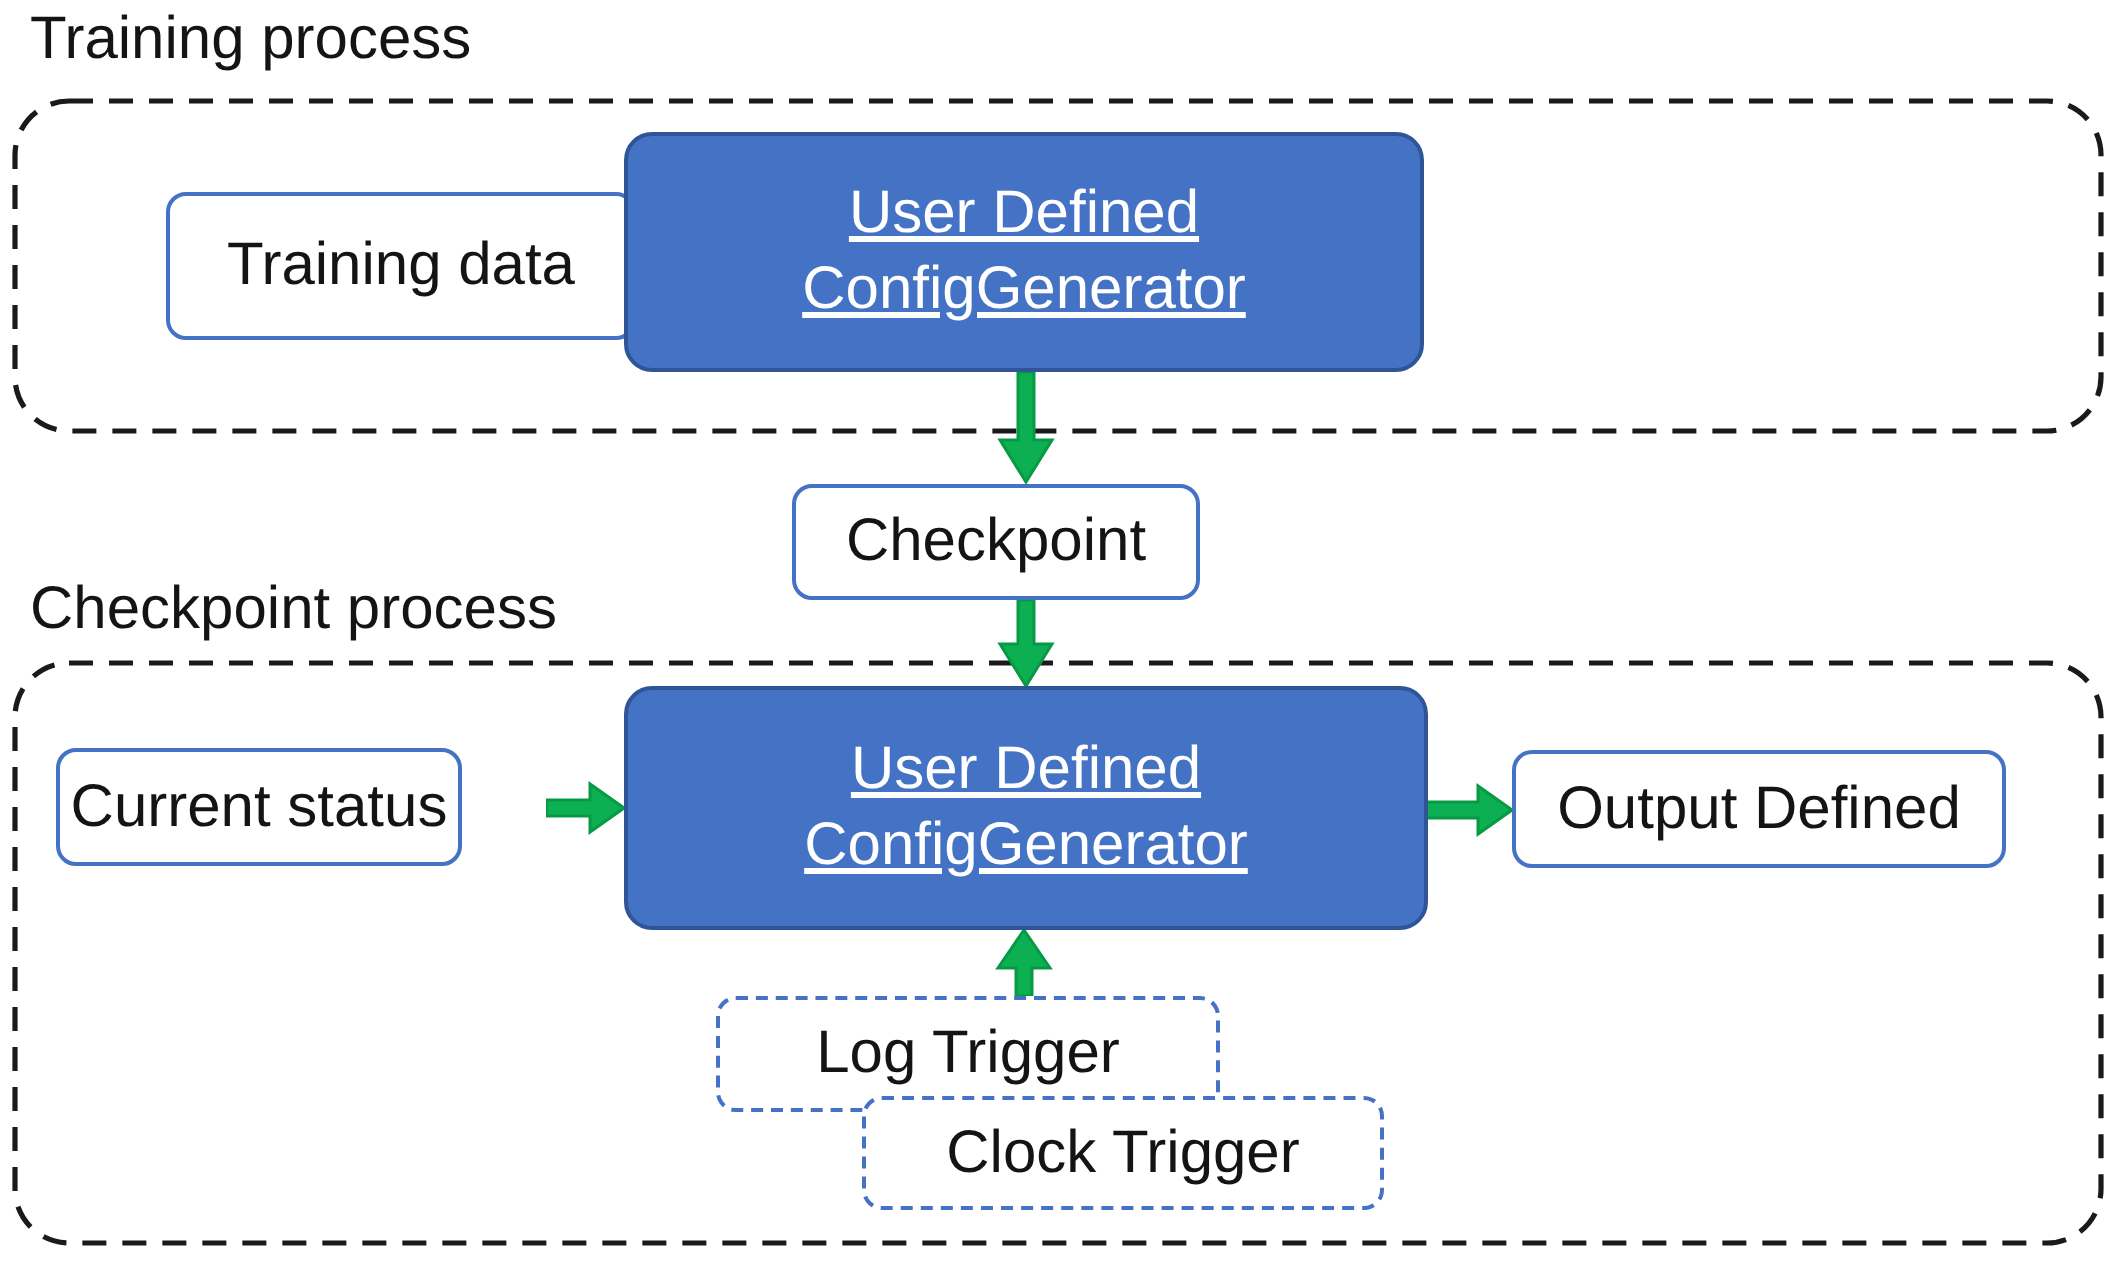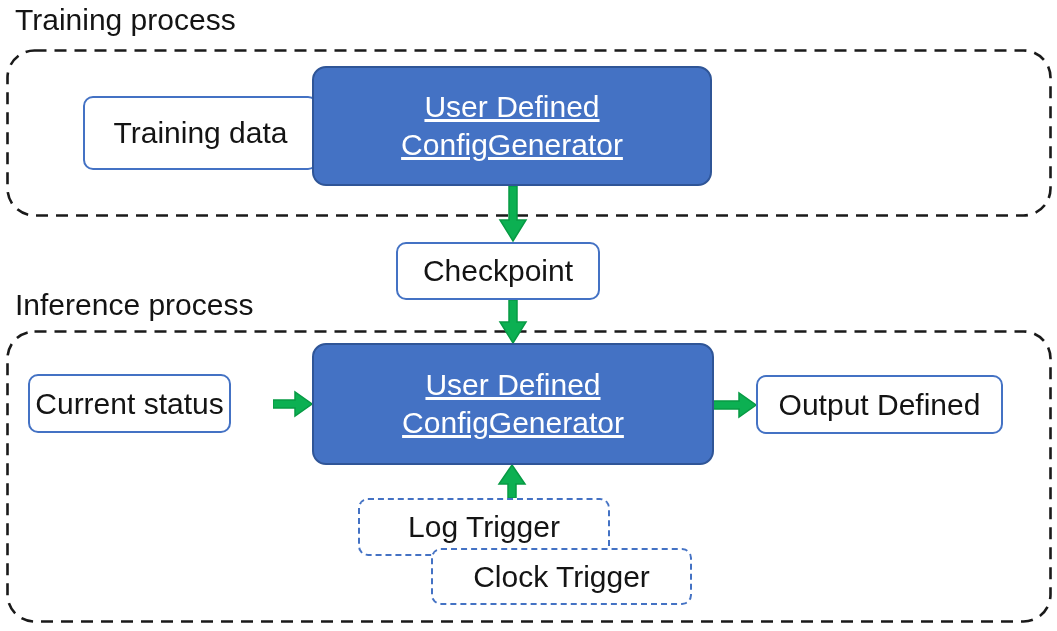--- a/index.html
+++ b/index.html
@@ -108,21 +108,21 @@
   </svg>
 
   <div class="node" style="left:396px; top:242px; width:204px; height:58px;">
     <span>Checkpoint</span>
   </div>
 
   <svg class="arrow" style="left:498px; top:300px;" width="30" height="44">
     <polygon points="11,0 19,0 19,22 28,22 15,43 2,22 11,22"></polygon>
   </svg>
 
-  <div class="section-label" style="left:15px; top:286px;">Inference process</div>
+  <div class="section-label" style="left:15px; top:286px;">Checkpoint process</div>
 
   <svg class="container-svg" style="left:6px; top:330px;" width="1046" height="293">
     <rect x="1.5" y="1.5" width="1043" height="290" rx="27"></rect>
   </svg>
 
   <div class="node" style="left:28px; top:374px; width:203px; height:59px;">
     <span>Current status</span>
   </div>
 
   <svg class="arrow" style="left:273px; top:389px;" width="40" height="30">

